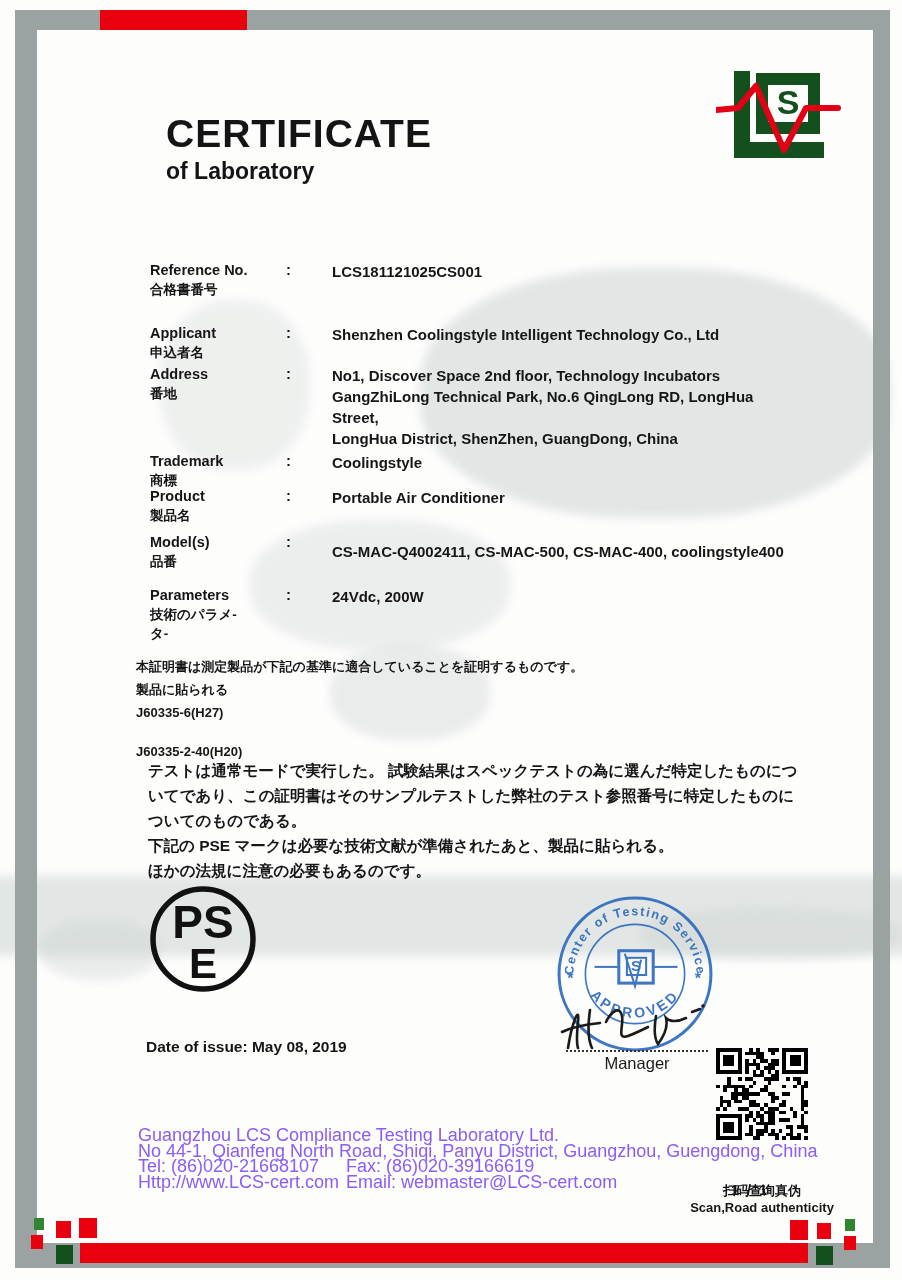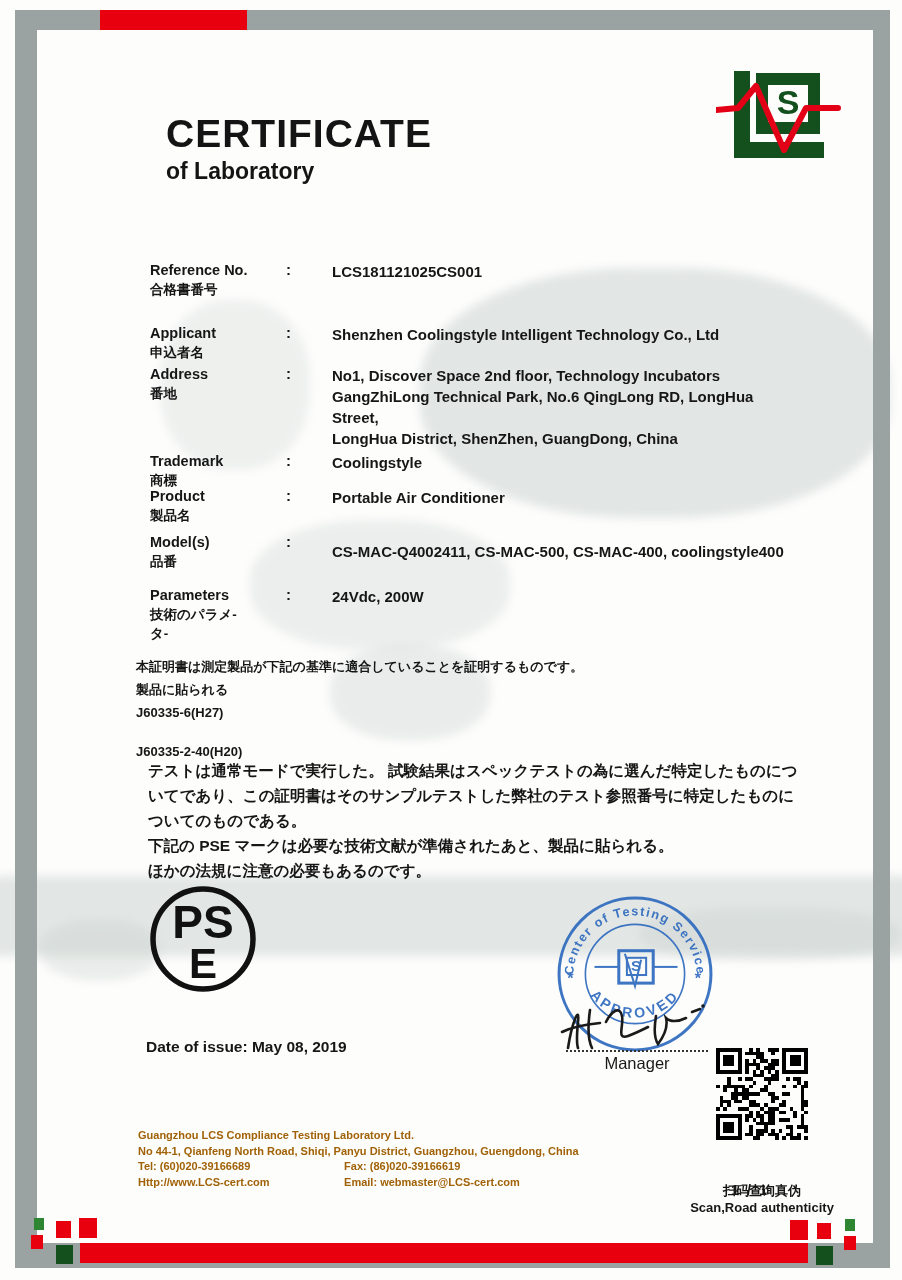--- a/index.html
+++ b/index.html
@@ -52,21 +52,21 @@
   .pse { left:148px; top:884px; width:110px; height:110px; }
 
   
   .stamp { left:554px; top:893px; width:162px; height:162px; opacity:.92; }
   .sig   { left:560px; top:992px; width:150px; height:62px; }
   .sig-line { left:566px; top:1050px; width:142px; border-bottom:2px dotted #333; }
   .sig-role { left:566px; top:1054px; width:142px; text-align:center; font-size:16.5px; color:#1a1a1a; }
 
   
   .date { left:146px; top:1038px; font-size:15.5px; font-weight:bold; }
-  .footer { left:138px; top:1128px; font-size:11px; line-height:15.5px; color:#a16207;font-weight:bold; }
+  .footer { left:138px; top:1128px; font-size:18px; line-height:15.5px; color:#8b5cf6; }
   .footer .cols span { display:inline-block; }
   .footer .c1 { width:203px; }
 
   
   .qr { left:716px; top:1048px; width:92px; height:92px; }
   .qr-cap { left:690px; top:1146px; width:144px; text-align:center; font-size:13px; font-weight:bold; line-height:17px;margin-top:36px; }
   .qr-page { left:690px; top:1182px; width:120px; text-align:center; font-size:14.5px; font-weight:bold; letter-spacing:2px; }
 </style>
 </head>
 <body>
@@ -238,21 +238,21 @@
   </svg>
   <div class="z sig-line"></div>
   <div class="z sig-role">Manager</div>
 
   <div class="z date">Date of issue: May 08, 2019</div>
 
   <div class="z footer">
     <div>Guangzhou LCS Compliance Testing Laboratory Ltd.</div>
     <div>No 44-1, Qianfeng North Road, Shiqi, Panyu District, Guangzhou, Guengdong, China</div>
     <div class="cols">
-      <span class="c1">Tel: (60)020-39166689</span>
+      <span class="c1">Tel: (86)020-21668107</span>
       <span>Fax: (86)020-39166619</span>
     </div>
     <div class="cols">
       <span class="c1">Http://www.LCS-cert.com</span>
       <span>Email: webmaster@LCS-cert.com</span>
     </div>
   </div>
 
   <svg class="z qr" id="qr-svg" viewBox="0 0 100 100" shape-rendering="crispEdges">
       <rect x="36" y="0" width="4" height="4" fill="#000"></rect>

